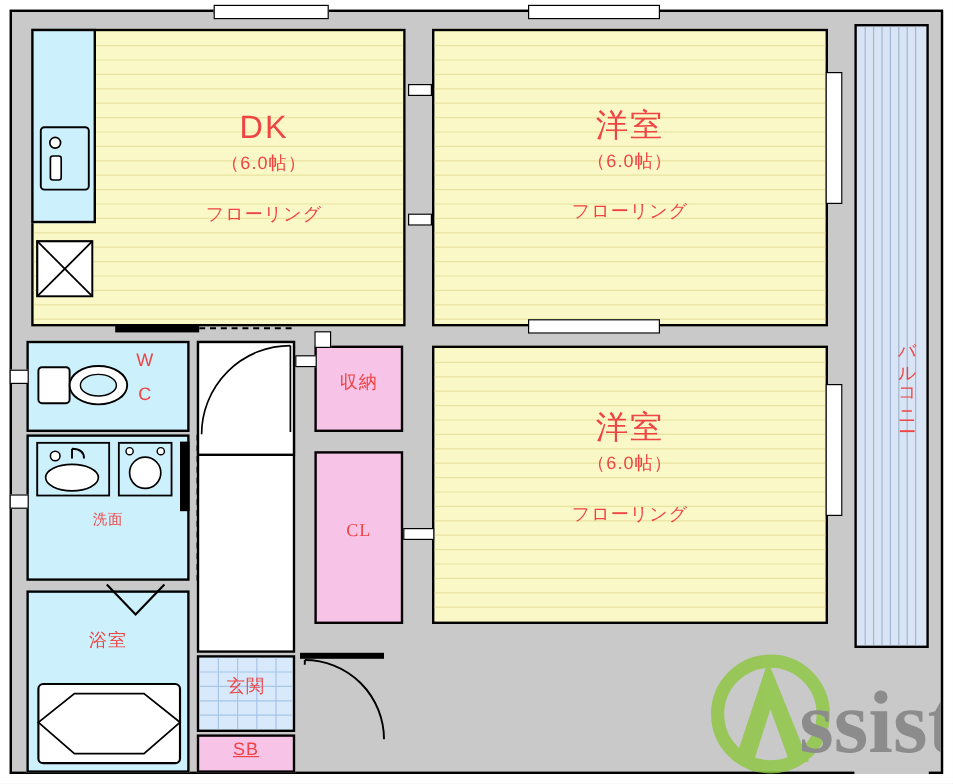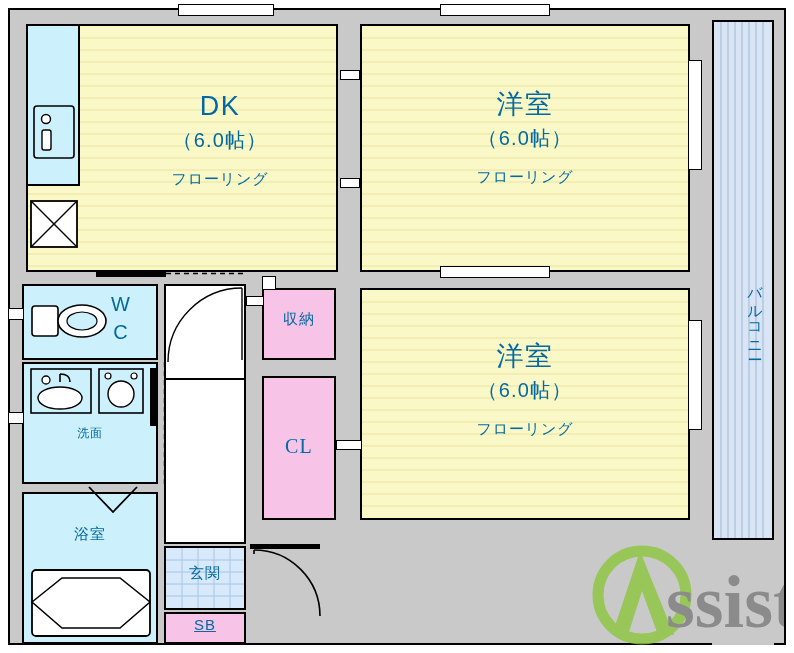--- a/index.html
+++ b/index.html
@@ -27,28 +27,28 @@
   .r-white  { background: #ffffff; }
   .r-balcony{ background: #d9e5f4; }
 
   
   .wall { background: #c9c9c9; }
   .blackline { background: #000000; }
 
   
   .lbl {
     position: absolute;
-    color: #0369a1;
+    color: #ef4444;
     text-align: center;
     white-space: pre;
     line-height: 1.25;
     letter-spacing: 0.06em;
   }
   .lbl-xl { font-size: 27px; }
-  .lbl-lg { font-size: 20px; }
+  .lbl-lg { font-size: 15px; }
   .lbl-md { font-size: 15px; }
   .lbl-sm { font-size: 12px; }
 
   .vtext {
     writing-mode: vertical-rl;
     text-orientation: upright;
     letter-spacing: 0.12em;
   }
 
   svg { display: block; }

